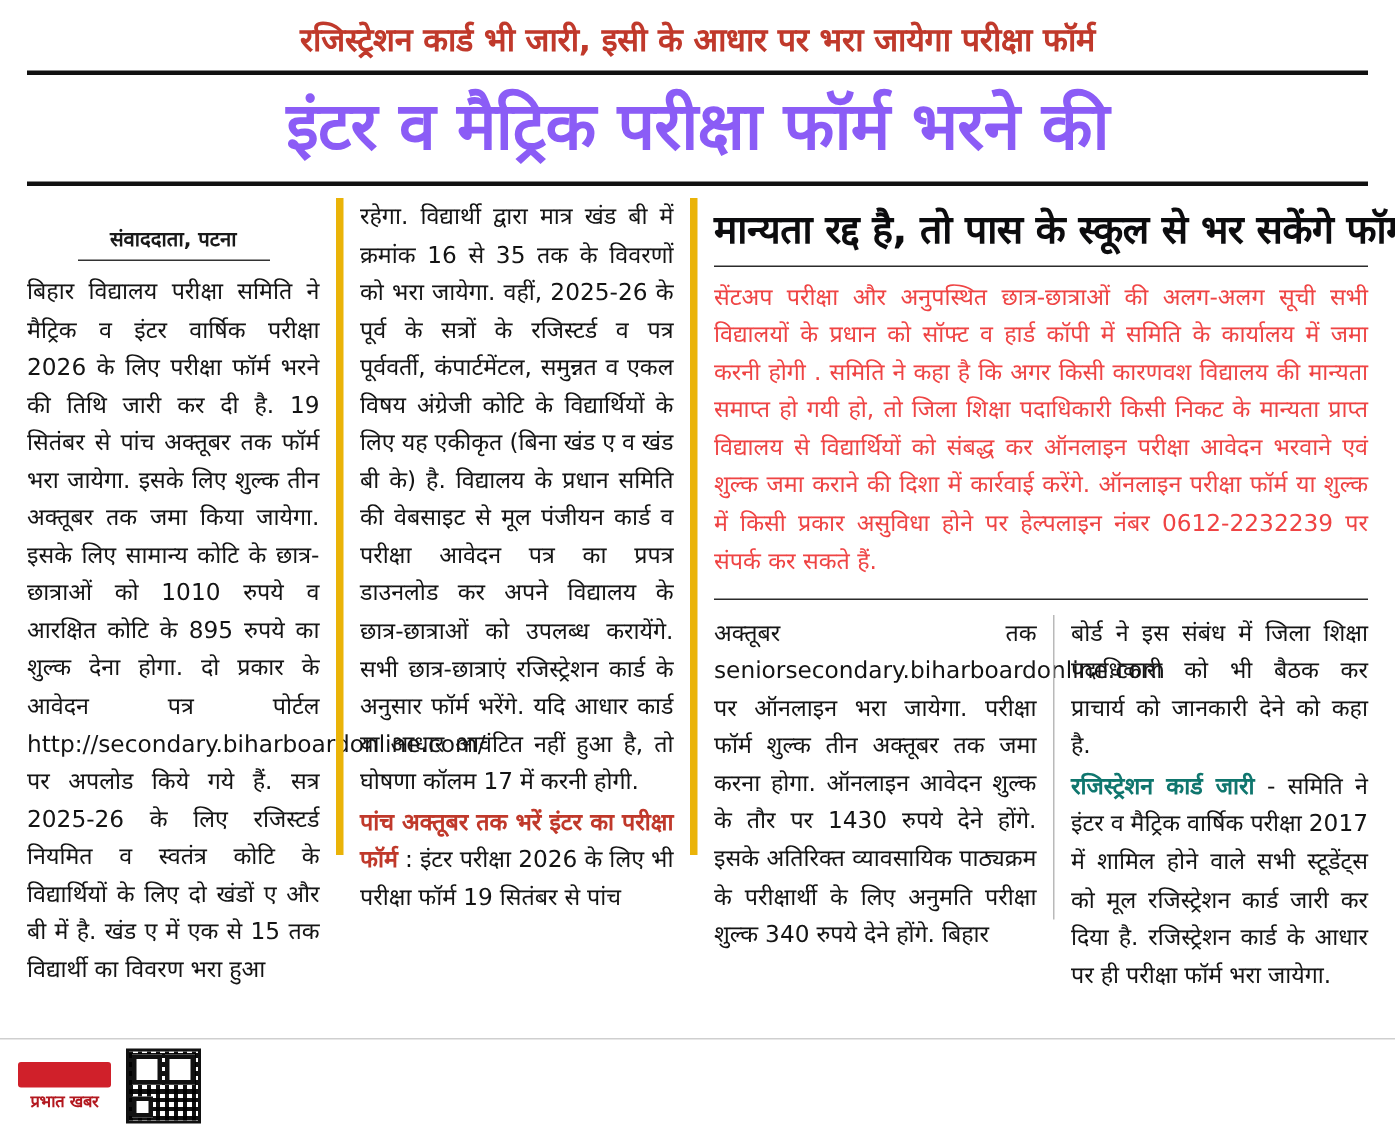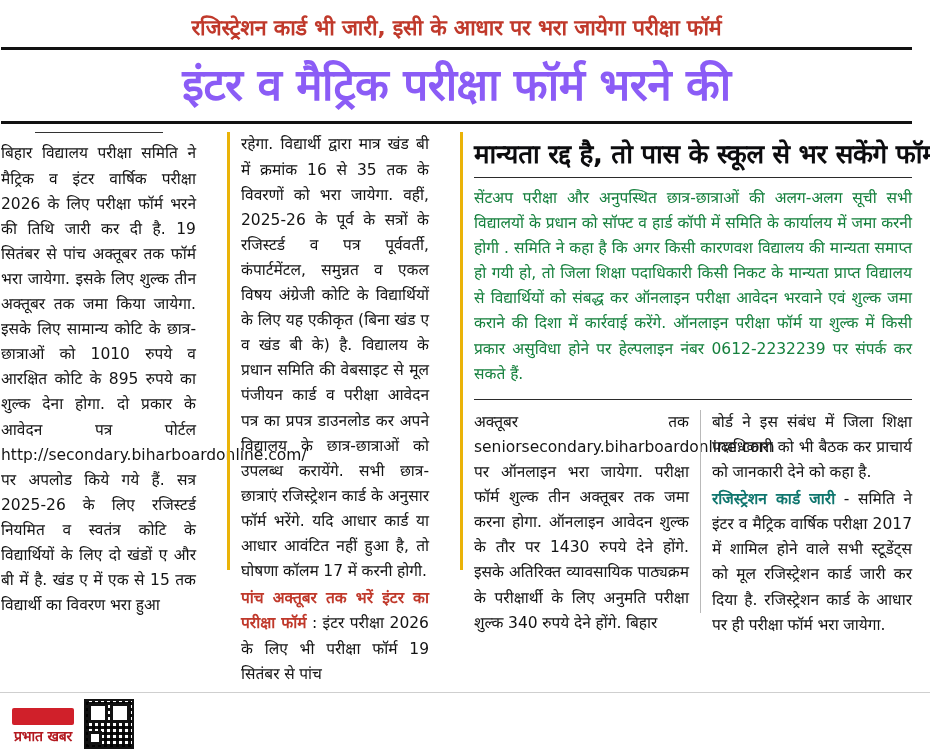--- a/index.html
+++ b/index.html
@@ -9,21 +9,21 @@
     height: 754px;
     background: #ffffff;
     font-family: "DejaVu Sans", "Liberation Sans", sans-serif;
     color: #16161a;
     overflow: hidden;
   }
   .page {
     position: relative;
     width: 930px;
     height: 754px;
-    padding: 14px 18px 0 1px;
+    padding: 14px 18px 0 18px;
   }
   
   .kicker {
     color: #c0392b;
     font-size: 21.5px;
     font-weight: bold;
     letter-spacing: -0.2px;
     line-height: 1.15;
     text-align: center;
     white-space: nowrap;
@@ -54,21 +54,21 @@
     margin-top: 8px;
     height: 438px;
   }
   .col {
     position: relative;
     padding: 0 11px;
   }
   .col.c1 { width: 206px; padding-left: 0; }
   .col.c2 { width: 236px; }
   .col.c3 { width: 452px; padding-right: 0; }
-  .vsep { border-left: 3px solid #eab308; margin-left: 20px; }
+  .vsep { border-left: 5px solid #eab308; }
 
   .byline {
     text-align: center;
     font-size: 13.5px;
     font-weight: bold;
     color: #1a1a1a;
     margin: 18px 0 5px 0;
   }
   .byline-rule {
     width: 128px;
@@ -104,21 +104,21 @@
     color: #0c0c0e;
     letter-spacing: -0.3px;
     white-space: nowrap;
     margin: 6px 0 6px 0;
   }
   .c3-rule { border-top: 1.5px solid #2b2b2b; margin: 0 0 8px 0; }
   .c3-top {
     font-size: 15.5px;
     line-height: 1.62;
     text-align: justify;
-    color: #15803d;
+    color: #ef4444;
   }
   .c3-split {
     display: flex;
     margin-top: 12px;
     padding-top: 10px;
     border-top: 1.5px solid #2b2b2b;
     height: 214px;
   }
   .c3-split .sub { width: 226px; padding: 0 11px; }
   .c3-split .sub:first-child { padding-left: 0; }
@@ -150,21 +150,21 @@
     left: 0; top: 4px;
     width: 62px; height: 17px;
     background: #d0202a;
     border-radius: 2px;
   }
   .logo .lg-txt {
     position: absolute;
     left: 0; top: 22px;
     width: 62px;
     text-align: center;
-    font-size: 14px;
+    font-size: 11px;
     font-weight: bold;
     color: #b3181f;
     letter-spacing: -0.2px;
   }
   .footer-meta {
     flex: 1 1 auto;
     font-size: 11px;
     line-height: 1.45;
     color: #1b1b1b;
     font-family: "Liberation Sans", sans-serif;
@@ -207,20 +207,21 @@
 
   <div class="headline">
     <span class="l1">इंटर व मैट्रिक परीक्षा फॉर्म भरने की</span>
   </div>
 
   <div class="rule-after-head"></div>
 
   <div class="cols">
 
     <div class="col c1">
+      <div class="byline">संवाददाता, पटना</div>
       <div class="byline-rule"></div>
       <p class="body">बिहार विद्यालय परीक्षा समिति ने मैट्रिक व इंटर वार्षिक परीक्षा 2026 के लिए परीक्षा फॉर्म भरने की तिथि जारी कर दी है. 19 सितंबर से पांच अक्तूबर तक फॉर्म भरा जायेगा. इसके लिए शुल्क तीन अक्तूबर तक जमा किया जायेगा. इसके लिए सामान्य कोटि के छात्र-छात्राओं को 1010 रुपये व आरक्षित कोटि के 895 रुपये का शुल्क देना होगा. दो प्रकार के आवेदन पत्र पोर्टल http://secondary.biharboardonline.com/ पर अपलोड किये गये हैं. सत्र 2025-26 के लिए रजिस्टर्ड नियमित व स्वतंत्र कोटि के विद्यार्थियों के लिए दो खंडों ए और बी में है. खंड ए में एक से 15 तक विद्यार्थी का विवरण भरा हुआ</p>
     </div>
 
     <div class="col c2 vsep">
       <p class="body">रहेगा. विद्यार्थी द्वारा मात्र खंड बी में क्रमांक 16 से 35 तक के विवरणों को भरा जायेगा. वहीं, 2025-26 के पूर्व के सत्रों के रजिस्टर्ड व पत्र पूर्ववर्ती, कंपार्टमेंटल, समुन्नत व एकल विषय अंग्रेजी कोटि के विद्यार्थियों के लिए यह एकीकृत (बिना खंड ए व खंड बी के) है. विद्यालय के प्रधान समिति की वेबसाइट से मूल पंजीयन कार्ड व परीक्षा आवेदन पत्र का प्रपत्र डाउनलोड कर अपने विद्यालय के छात्र-छात्राओं को उपलब्ध करायेंगे. सभी छात्र-छात्राएं रजिस्ट्रेशन कार्ड के अनुसार फॉर्म भरेंगे. यदि आधार कार्ड या आधार आवंटित नहीं हुआ है, तो घोषणा कॉलम 17 में करनी होगी.</p>
       <p class="body"><span class="lead-red">पांच अक्तूबर तक भरें इंटर का परीक्षा फॉर्म</span> <span>: इंटर परीक्षा 2026 के लिए भी परीक्षा फॉर्म 19 सितंबर से पांच</span></p>
     </div>
 
     <div class="col c3 vsep">

